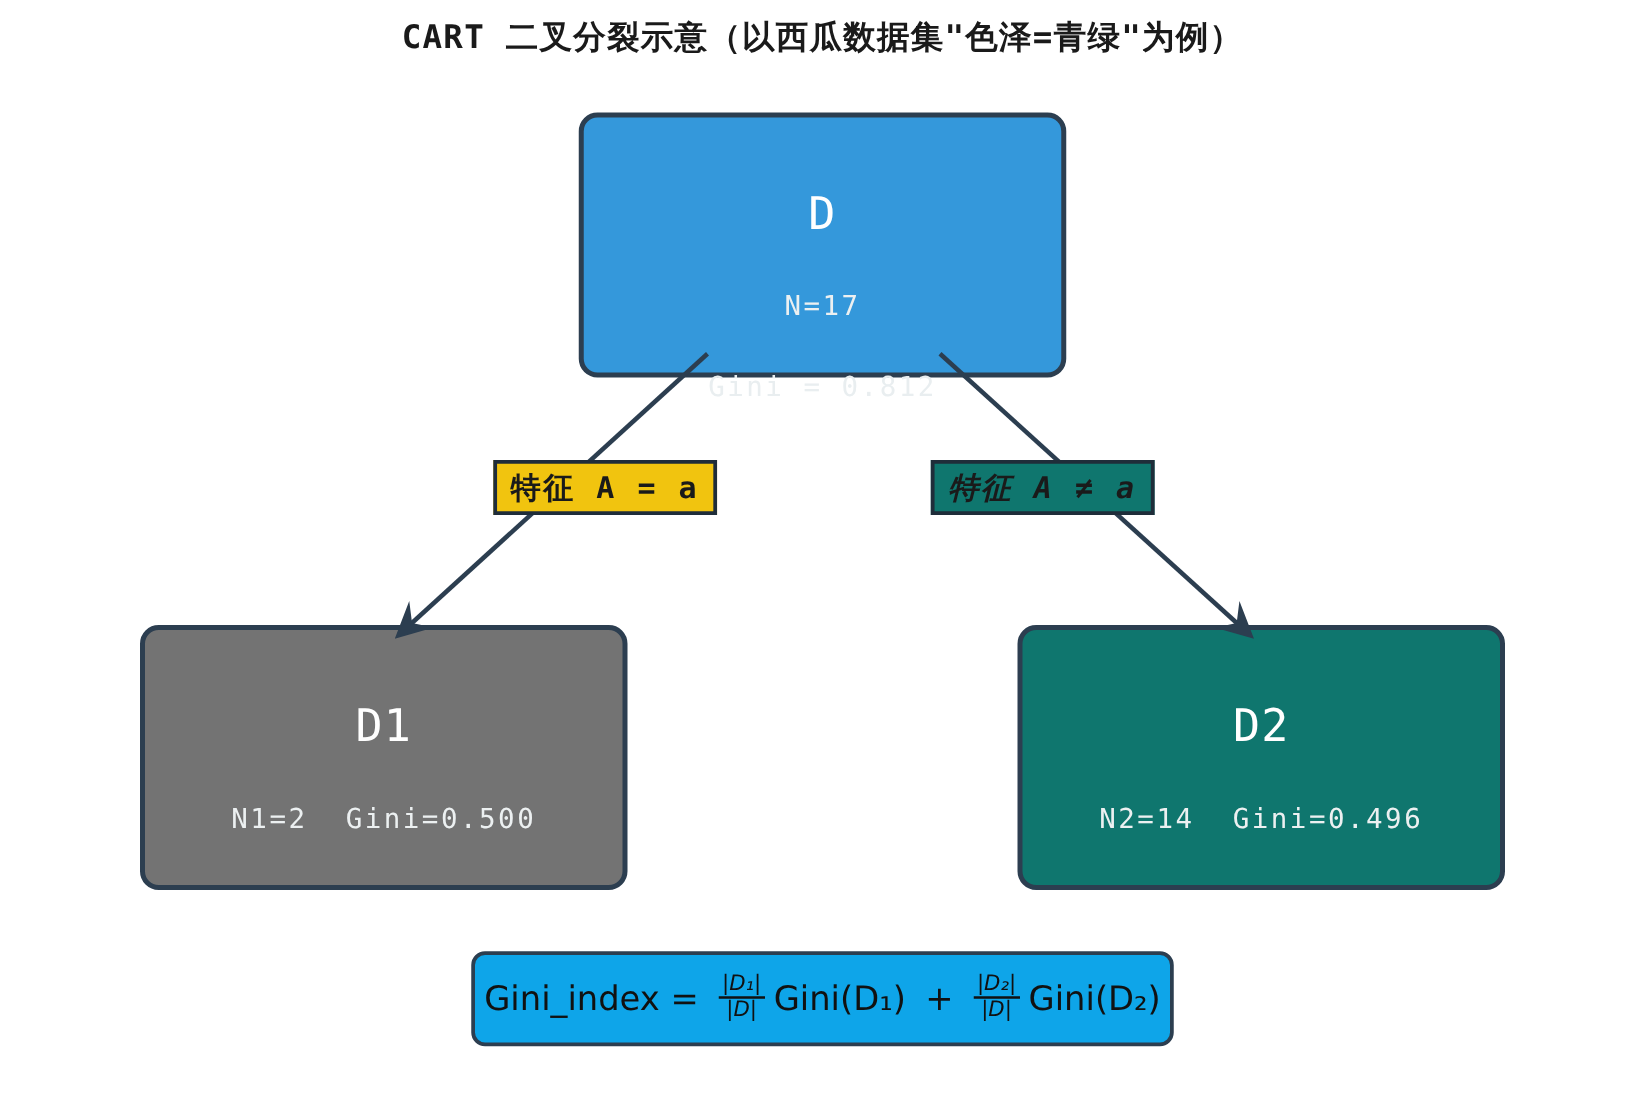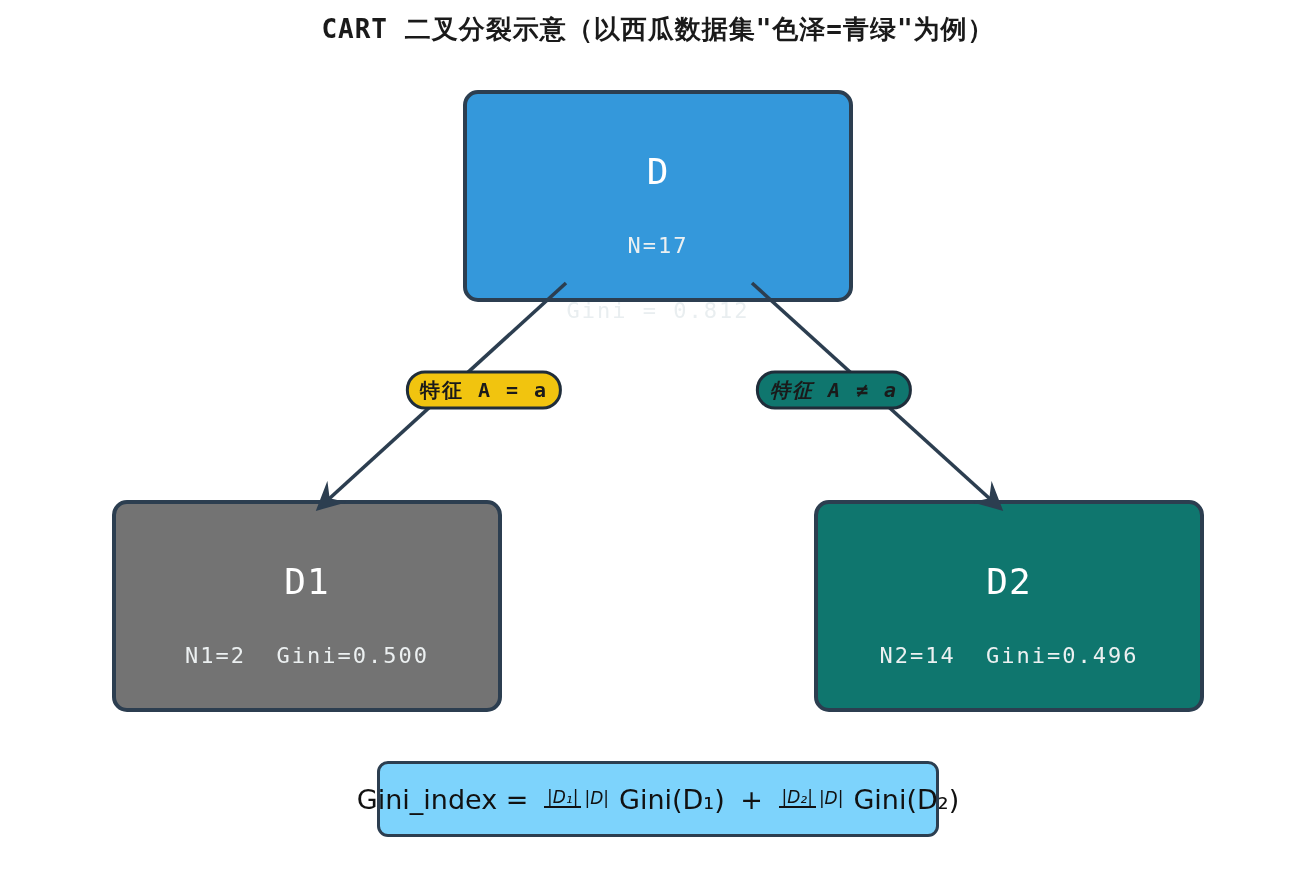--- a/index.html
+++ b/index.html
@@ -24,34 +24,34 @@
     text-align:center;font-size:22px;color:#ecf0f1;letter-spacing:2px;white-space:pre;
   }
   .node-stats.overflow{
     top:207px;color:#e9eef0;z-index:3;
   }
   #node-root{left:463px;top:90px;width:390px;height:212px;}
   #node-left{left:112px;top:500px;width:390px;height:212px;}
   #node-right{left:814px;top:500px;width:390px;height:212px;}
   .edge-label{
     position:absolute;transform:translate(-50%,-50%);z-index:4;
-    box-sizing:border-box;border:3px solid #1f2d3a;border-radius:19px;
-    padding:3px 11px;font-size:20px;font-weight:600;color:#1a1a1a;
+    box-sizing:border-box;border:3px solid #1f2d3a;border-radius:0;
+    padding:3px 11px;font-size:24px;font-weight:600;color:#1a1a1a;
     letter-spacing:2px;white-space:pre;
   }
   #edge-label-left{left:484px;top:390px;}
   #edge-label-right{left:834px;top:390px;}
   .formula-box{
     position:absolute;left:377px;top:761px;width:562px;height:76px;box-sizing:border-box;
     border:3px solid #2c3e50;border-radius:11px;z-index:1;
     display:flex;align-items:center;justify-content:center;gap:7px;
     font-family:"DejaVu Sans","Liberation Sans",sans-serif;
     font-size:27px;color:#111111;
   }
-  .frac{display:inline-flex;align-items:center;line-height:1.1;transform:translateY(-1px);}
+  .frac{display:inline-flex;flex-direction:column;align-items:center;line-height:1.1;transform:translateY(-1px);}
   .frac .num,.frac .den{font-size:17px;font-style:italic;padding:0 3px;}
   .frac .num{border-bottom:2px solid #111111;}
   .formula-var{}
   .fseg{white-space:pre;}
 </style>
 </head>
 <body>
 
 <div class="canvas">
 
@@ -79,21 +79,21 @@
   </div>
 
   <div class="node" id="node-right" style="background-color: #0f766e;">
     <div class="node-label">D2</div>
     <div class="node-stats">N2=14  Gini=0.496</div>
   </div>
 
   <div class="edge-label" id="edge-label-left" style="background-color: rgb(241, 196, 15);">特征 A = a</div>
   <div class="edge-label" id="edge-label-right" style="background-color: #0f766e; font-style: italic;">特征 A ≠ a</div>
 
-  <div class="formula-box" style="background-color: #7dd3fc;">
+  <div class="formula-box" style="background-color: #0ea5e9;">
     <span class="fseg">Gini_index = </span>
     <span class="frac">
       <span class="num">|D₁|</span>
       <span class="den">|D|</span>
     </span>
     <span class="fseg"><span>Gini(</span><span class="formula-var">D₁</span><span>)</span></span>
     <span class="fseg"> + </span>
     <span class="frac">
       <span class="num">|D₂|</span>
       <span class="den">|D|</span>

